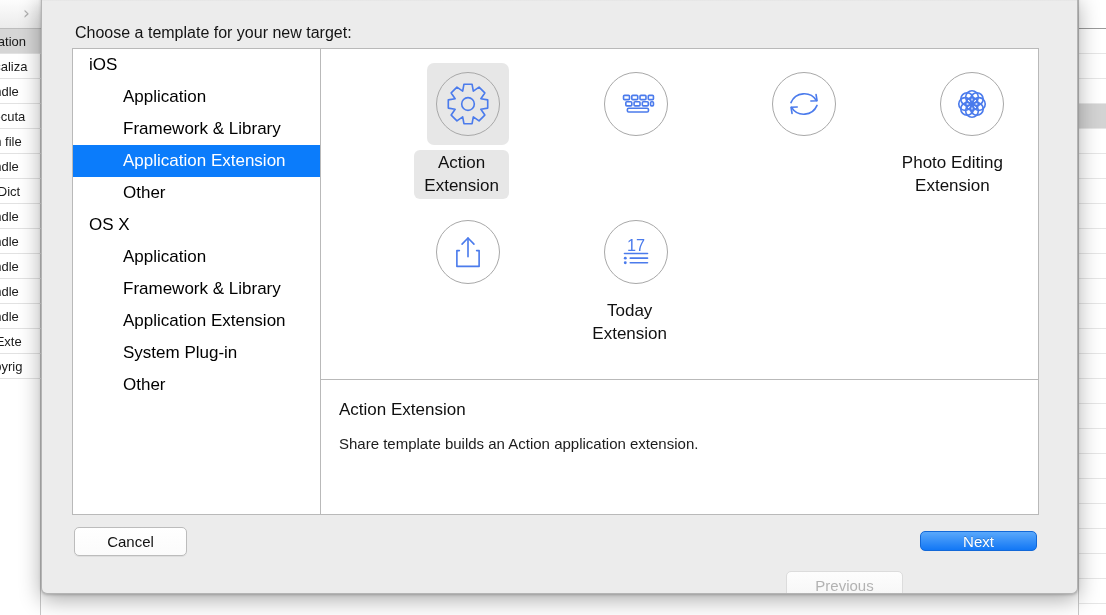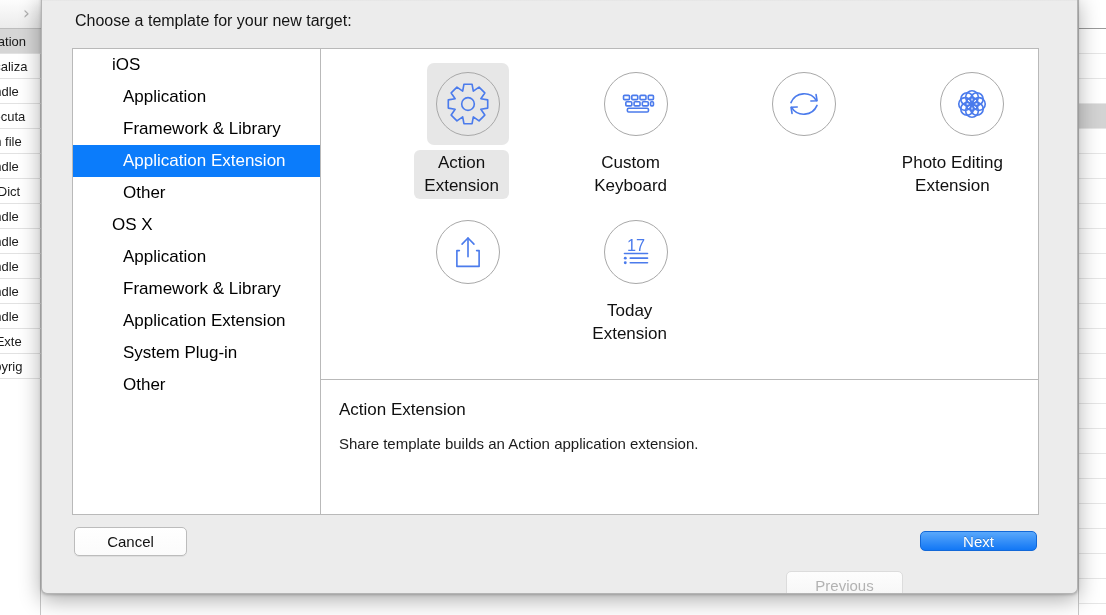--- a/index.html
+++ b/index.html
@@ -81,21 +81,21 @@
     box-shadow: 0 6px 22px rgba(0,0,0,0.33), 0 1px 3px rgba(0,0,0,0.22);
     box-sizing: border-box;
     overflow: hidden;
   }
   .sheet-topshade {
     position: absolute; left: 0; top: 0; right: 0; height: 5px;
     background: linear-gradient(rgba(120,120,120,0.45), rgba(120,120,120,0));
   }
 
   .sheet-title {
-    position: absolute; left: 33px; top: 16px;
+    position: absolute; left: 33px; top: 28px;
     font-size: 16px; color: #141414;
   }
 
   
   .content-box {
     position: absolute;
     left: 30px; top: 52px;
     width: 967px; height: 467px;
     background: #ffffff;
     border: 1px solid #b9b9b9;
@@ -107,21 +107,21 @@
     position: absolute; left: 0; top: 0;
     width: 248px; height: 100%;
     border-right: 1px solid #b9b9b9;
     box-sizing: border-box;
     background: #ffffff;
     overflow: hidden;
   }
   .tpl-item {
     height: 32px; line-height: 32px;
     font-size: 17px; color: #000000;
-    padding-left: 39px;
+    padding-left: 16px;
     white-space: nowrap;
     box-sizing: border-box;
   }
   .tpl-item.child { padding-left: 50px; }
   .tpl-item.selected { background: #0b7cfb; color: #ffffff; }
 
   
   .tpl-grid-wrap {
     position: absolute; left: 248px; top: 0; right: 0;
     height: 331px;
@@ -337,21 +337,20 @@
                     <rect x="28.2" y="15" width="6.2" height="4.4" rx="1"></rect>
                     <rect x="36.8" y="15" width="5.4" height="4.4" rx="1"></rect>
                     <rect x="13.4" y="21.6" width="6.2" height="4.4" rx="1"></rect>
                     <rect x="22" y="21.6" width="6.2" height="4.4" rx="1"></rect>
                     <rect x="30.6" y="21.6" width="6.2" height="4.4" rx="1"></rect>
                     <rect x="39.2" y="21.6" width="3" height="4.4" rx="1"></rect>
                     <rect x="15" y="28.4" width="22" height="4" rx="1.4"></rect>
                   </svg>
                 </div>
               </div>
-              <div class="tpl-label">Custom<br>Keyboard</div>
             </div>
             <div class="tpl-cell">
               <div class="icon-box">
                 <div class="icon-circle">
                   <svg width="46" height="46" viewBox="0 0 48 48" fill="none" stroke="#4b7bec" stroke-width="1.7" stroke-linecap="round" stroke-linejoin="round">
                     <path d="M37 20.5a15 15 0 0 0-26.6 2"></path>
                     <path d="M11 27.5a15 15 0 0 0 26.6-2"></path>
                     <path d="M31.2 20.9 L37.6 20.6 L36.6 14.1"></path>
                     <path d="M16.9 27.1 L10.5 27.4 L11.5 33.9"></path>
                   </svg>

